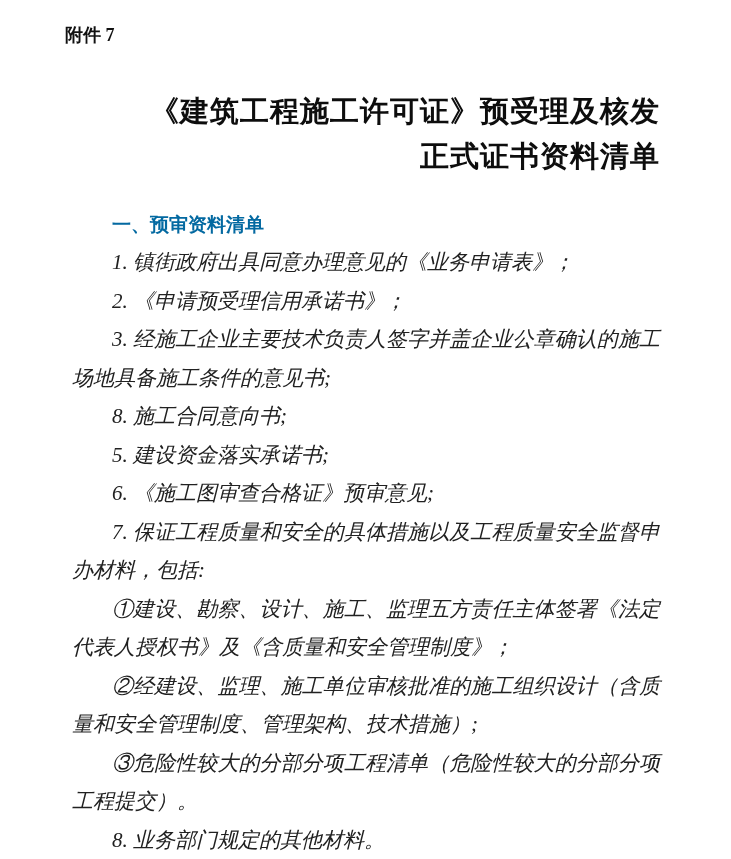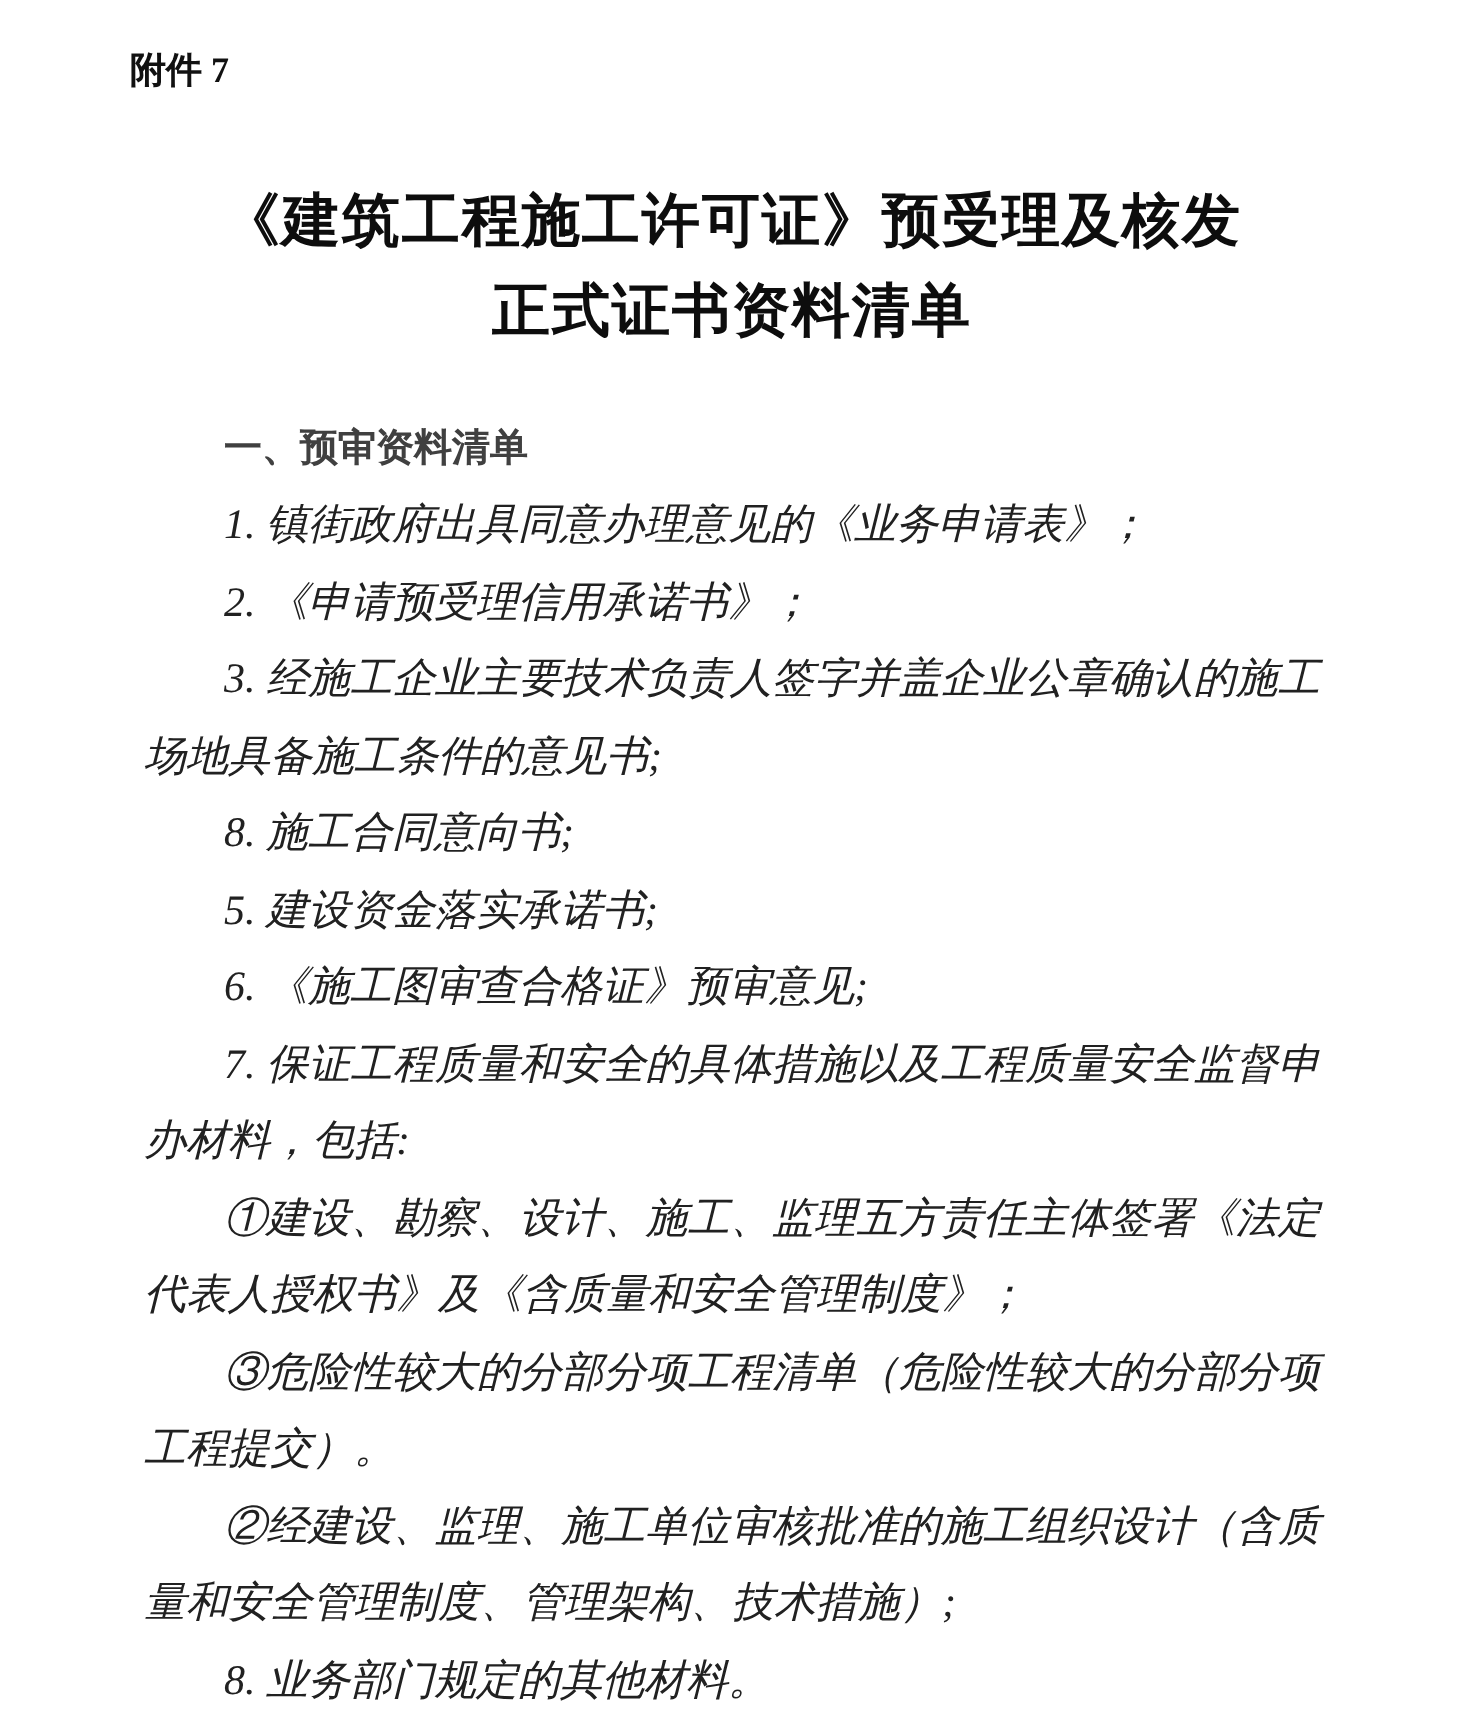--- a/index.html
+++ b/index.html
@@ -27,35 +27,35 @@
     font-weight: 700;
     font-size: 18px;
     line-height: 26px;
     color: #111111;
   }
   .doc-title {
     margin: 41px 0 0 0;
     font-size: 29px;
     font-weight: 700;
     line-height: 45px;
-    text-align: center;
+    text-align: right;
     letter-spacing: 1px;
     color: #0d0d0d;
   }
   .doc-title .title-line {
     display: block;
   }
   .section-heading {
     margin: 32px 0 0 0;
     font-family: "Liberation Sans", "DejaVu Sans", sans-serif;
     font-weight: 700;
     font-size: 19px;
     line-height: 28px;
     text-indent: 40px;
-    color: #404040;
+    color: #0369a1;
   }
   .requirements-list {
     margin-top: 4px;
   }
   .requirements-list p {
     margin: 0;
     font-size: 21px;
     line-height: 38.5px;
     text-indent: 40px;
     text-align: justify;
@@ -79,18 +79,18 @@
 
   <div class="requirements-list">
     <p>1. 镇街政府出具同意办理意见的《业务申请表》；</p>
     <p>2. 《申请预受理信用承诺书》；</p>
     <p>3. 经施工企业主要技术负责人签字并盖企业公章确认的施工场地具备施工条件的意见书;</p>
     <p>8. 施工合同意向书;</p>
     <p>5. 建设资金落实承诺书;</p>
     <p>6. 《施工图审查合格证》预审意见;</p>
     <p>7. 保证工程质量和安全的具体措施以及工程质量安全监督申办材料，包括:</p>
     <p>①建设、勘察、设计、施工、监理五方责任主体签署《法定代表人授权书》及《含质量和安全管理制度》；</p>
+    <p>②经建设、监理、施工单位审核批准的施工组织设计（含质量和安全管理制度、管理架构、技术措施）;</p>
     <p>③危险性较大的分部分项工程清单（危险性较大的分部分项工程提交）。</p>
-    <p>②经建设、监理、施工单位审核批准的施工组织设计（含质量和安全管理制度、管理架构、技术措施）;</p>
     <p>8. 业务部门规定的其他材料。</p>
   </div>
 
 </div>
 
 </body></html>

